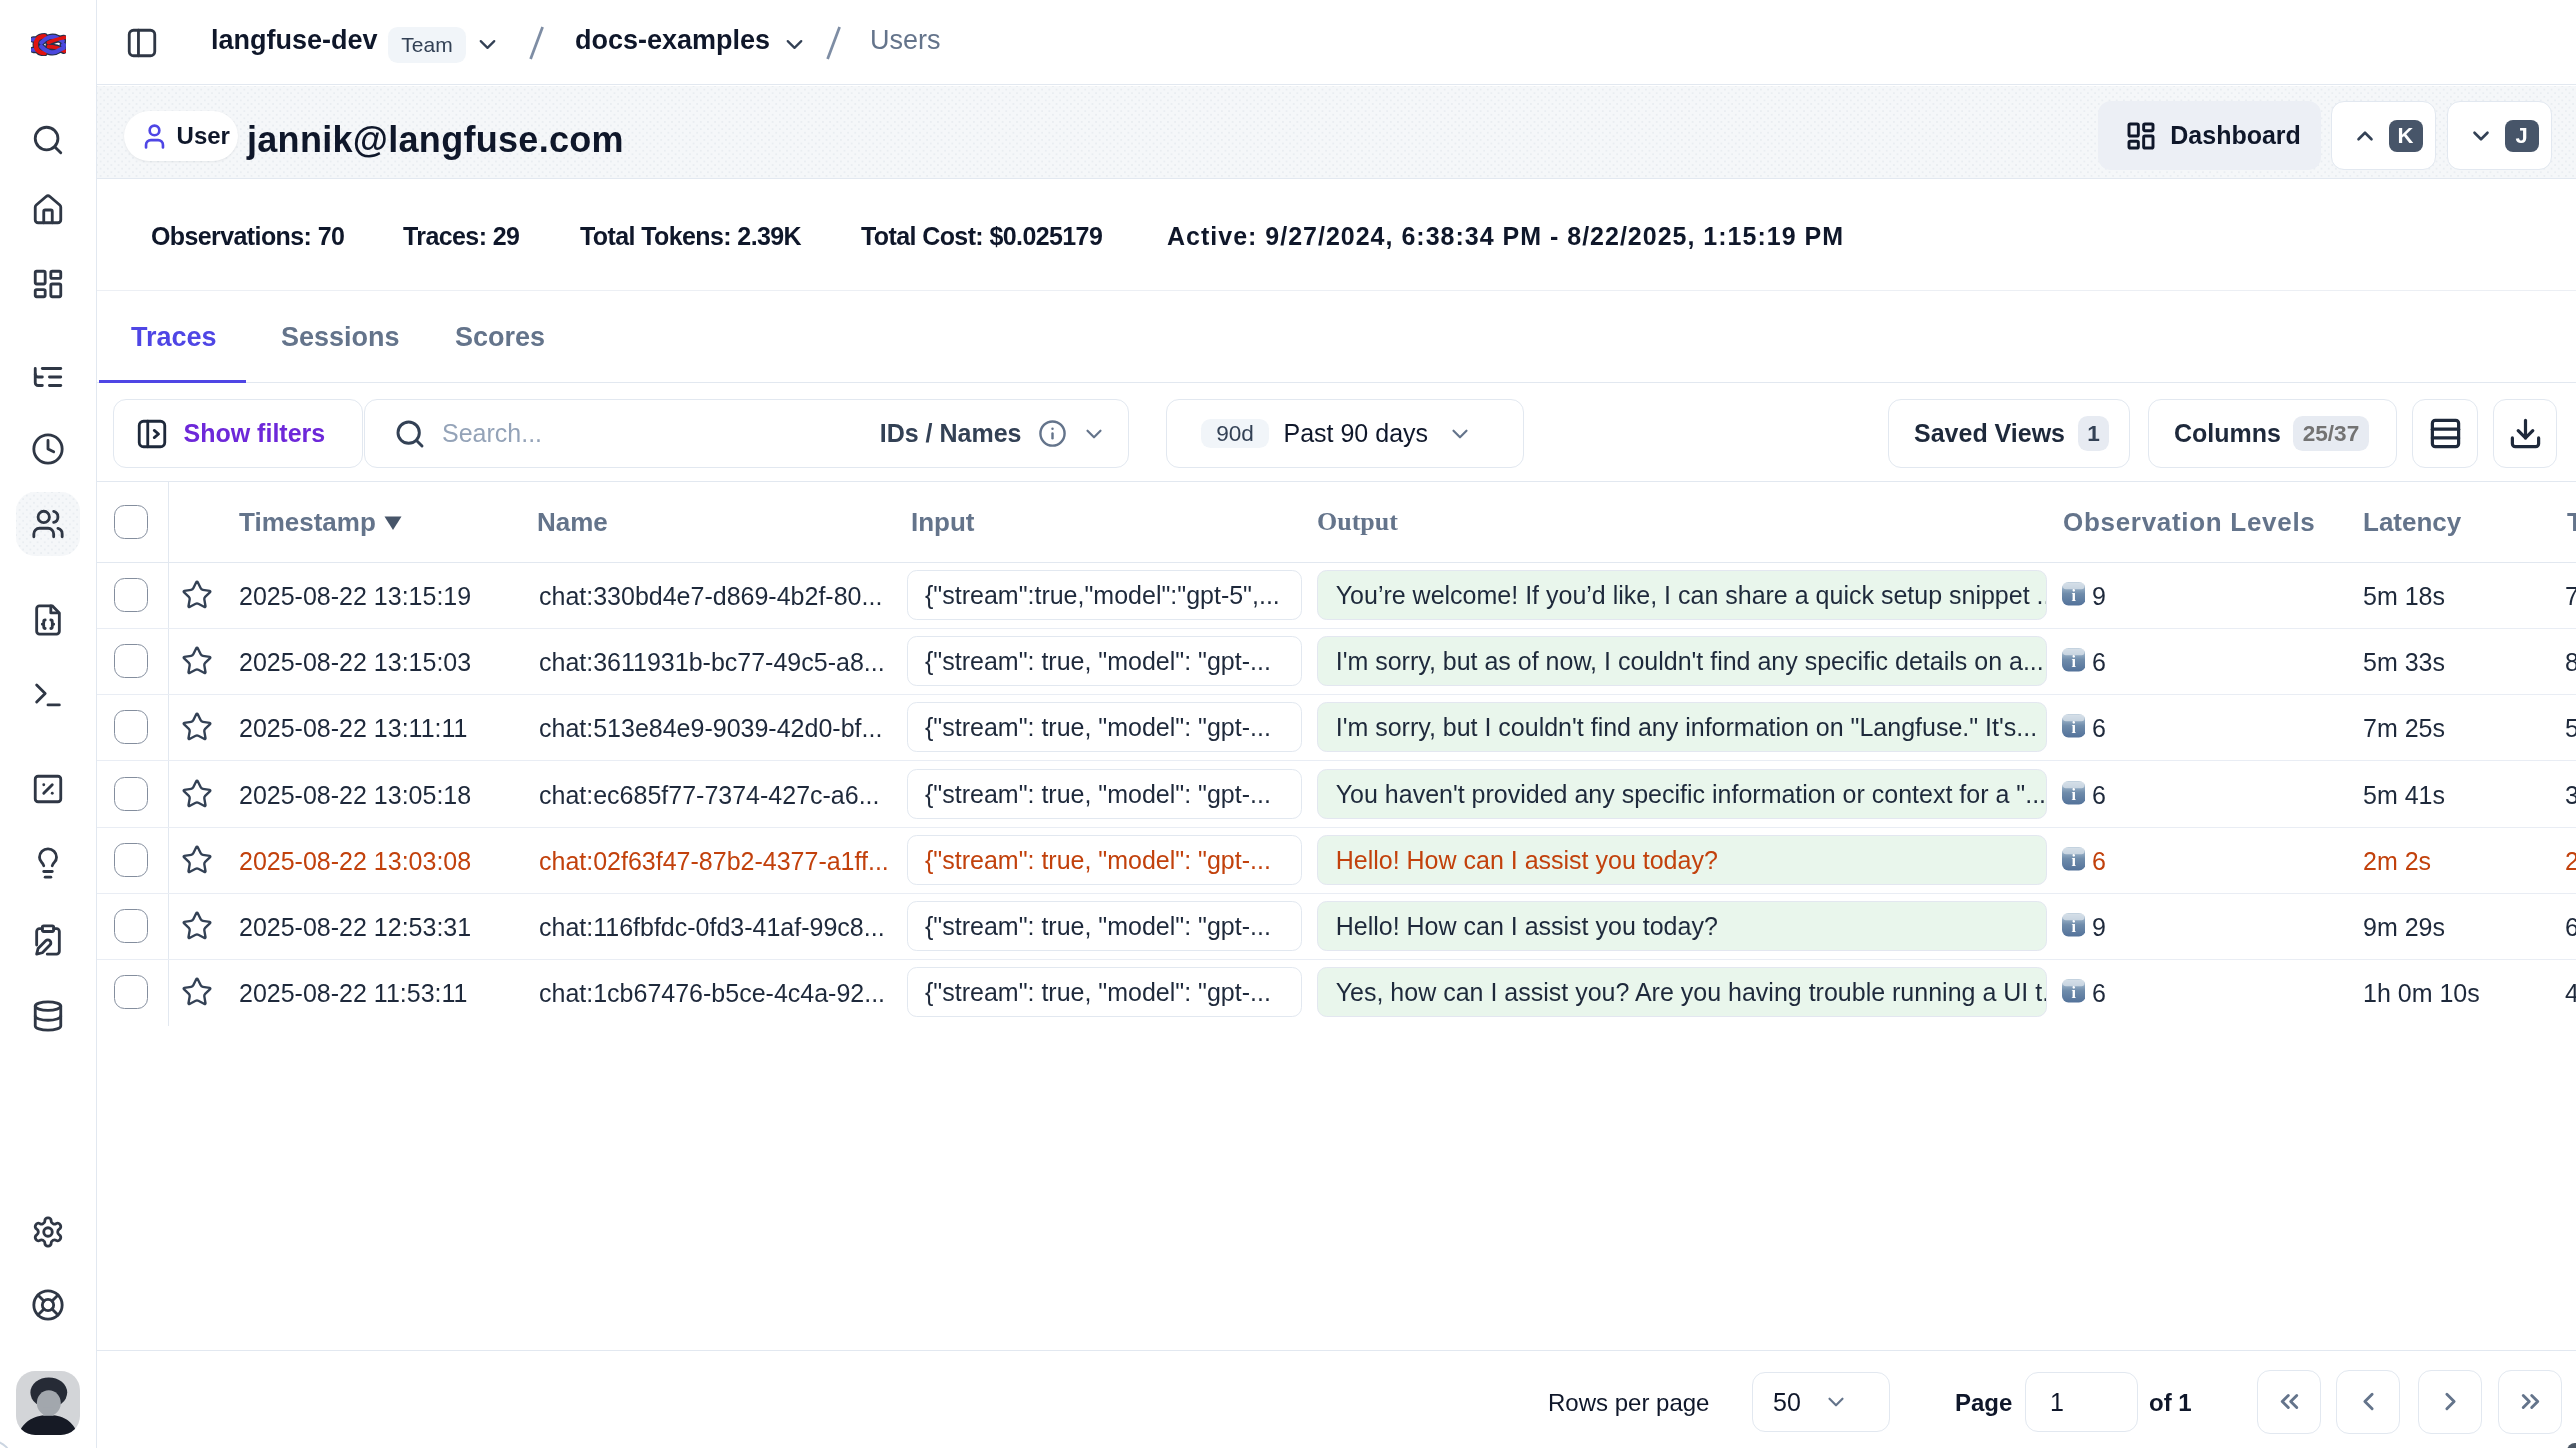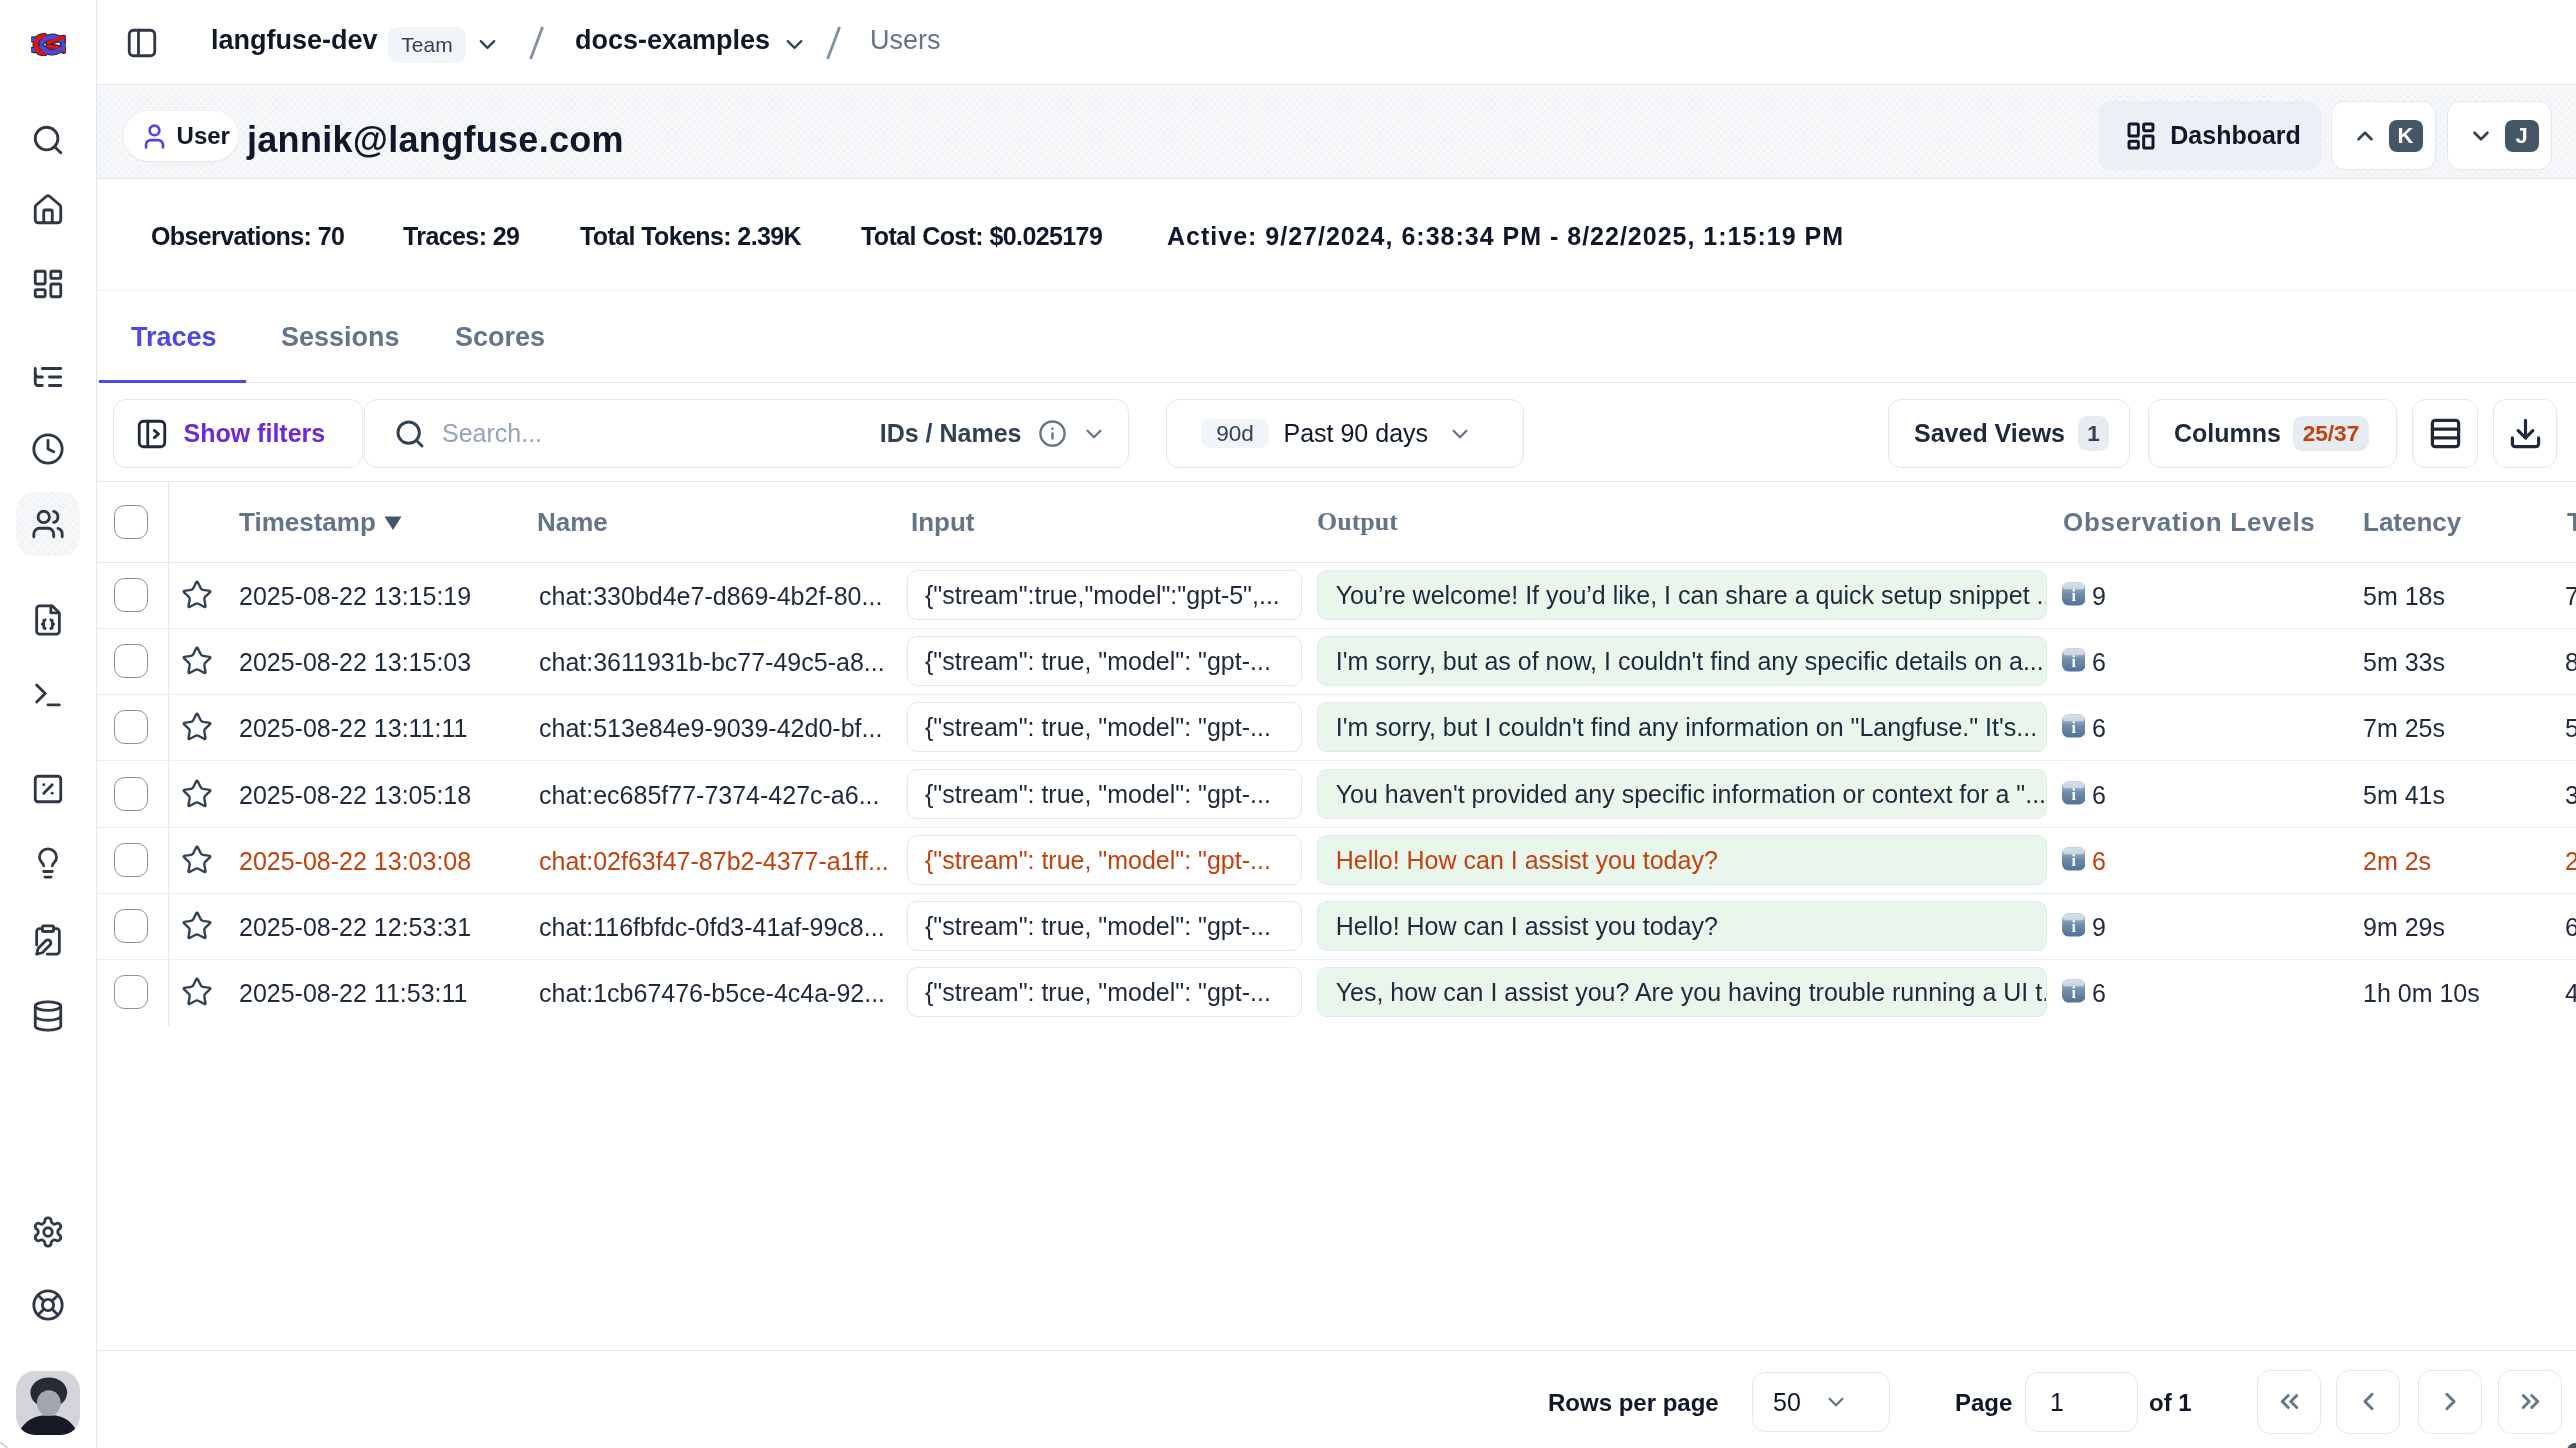--- a/index.html
+++ b/index.html
@@ -243,21 +243,21 @@
     <svg class="ic" style="margin-left:19.3px;stroke:#64748b;" width="26" height="26" viewBox="0 0 24 24">
         <path d="m6 9 6 6 6-6"></path>
       </svg>
   </div>
   <div class="btn" style="left:1791px;top:16px;width:242px;height:69px;display:flex;align-items:center;">
     <div style="margin-left:25px;font-size:25px;font-weight:600;color:#1e293b;">Saved Views</div>
     <div style="margin-left:13px;width:31px;height:35px;background:#e7ebf2;border-radius:9.7px;display:flex;align-items:center;justify-content:center;font-size:22.6px;font-weight:600;color:#334155;">1</div>
   </div>
   <div class="btn" style="left:2051px;top:16px;width:249px;height:69px;display:flex;align-items:center;">
     <div style="margin-left:25px;font-size:25px;font-weight:600;color:#1e293b;">Columns</div>
-    <div style="margin-left:12px;width:76px;height:35px;background:#e7ebf2;border-radius:9.7px;display:flex;align-items:center;justify-content:center;font-size:22.6px;font-weight:600;color:#c2410c;">25/37</div>
+    <div style="margin-left:12px;width:76px;height:35px;background:#e7ebf2;border-radius:9.7px;display:flex;align-items:center;justify-content:center;font-size:22.6px;font-weight:600;color:#737373;">25/37</div>
   </div>
   <div class="btn" style="left:2315px;top:16px;width:66px;height:69px;display:flex;align-items:center;justify-content:center;">
     <svg class="ic" style="stroke:#1e293b;stroke-width:2.2;" width="35" height="35" viewBox="0 0 24 24">
         <rect x="3" y="3" width="18" height="18" rx="2"></rect>
         <path d="M21 9H3"></path>
         <path d="M21 15H3"></path>
       </svg>
   </div>
   <div class="btn" style="left:2396px;top:16px;width:64px;height:69px;display:flex;align-items:center;justify-content:center;">
     <svg class="ic" style="stroke:#1e293b;stroke-width:2.2;" width="35" height="35" viewBox="0 0 24 24">
@@ -507,21 +507,21 @@
 </svg>
         </div>
     <div class="abs" style="left:1995px;top:18.5px;">6</div>
     <div class="abs" style="left:2266px;top:18.5px;">1h 0m 10s</div>
     <div class="abs" style="left:2468px;top:18.5px;">4</div>
   </div>
     </div>
 </div>
 
 <div class="abs" id="bottombar" style="left:97px;top:1350px;width:2479px;height:98px;background:#fff;border-top:0.8px solid #e2e8f0;">
-  <div class="abs" style="left:1451px;top:38px;font-size:24px;font-weight:700;">Rows per page</div>
+  <div class="abs" style="left:1451px;top:38px;font-size:24px;font-weight:400;">Rows per page</div>
   <div class="btn" style="left:1655px;top:21px;width:138px;height:60px;display:flex;align-items:center;">
     <div style="margin-left:20px;font-size:25px;">50</div>
     <svg class="ic" style="margin-left:22.6px;stroke:#64748b;" width="26" height="26" viewBox="0 0 24 24">
         <path d="m6 9 6 6 6-6"></path>
       </svg>
   </div>
   <div class="abs" style="left:1858px;top:38px;font-size:24px;font-weight:600;">Page</div>
   <div class="btn" style="left:1928px;top:21px;width:113px;height:60px;display:flex;align-items:center;">
     <div style="margin-left:24px;font-size:25px;">1</div>
   </div>

